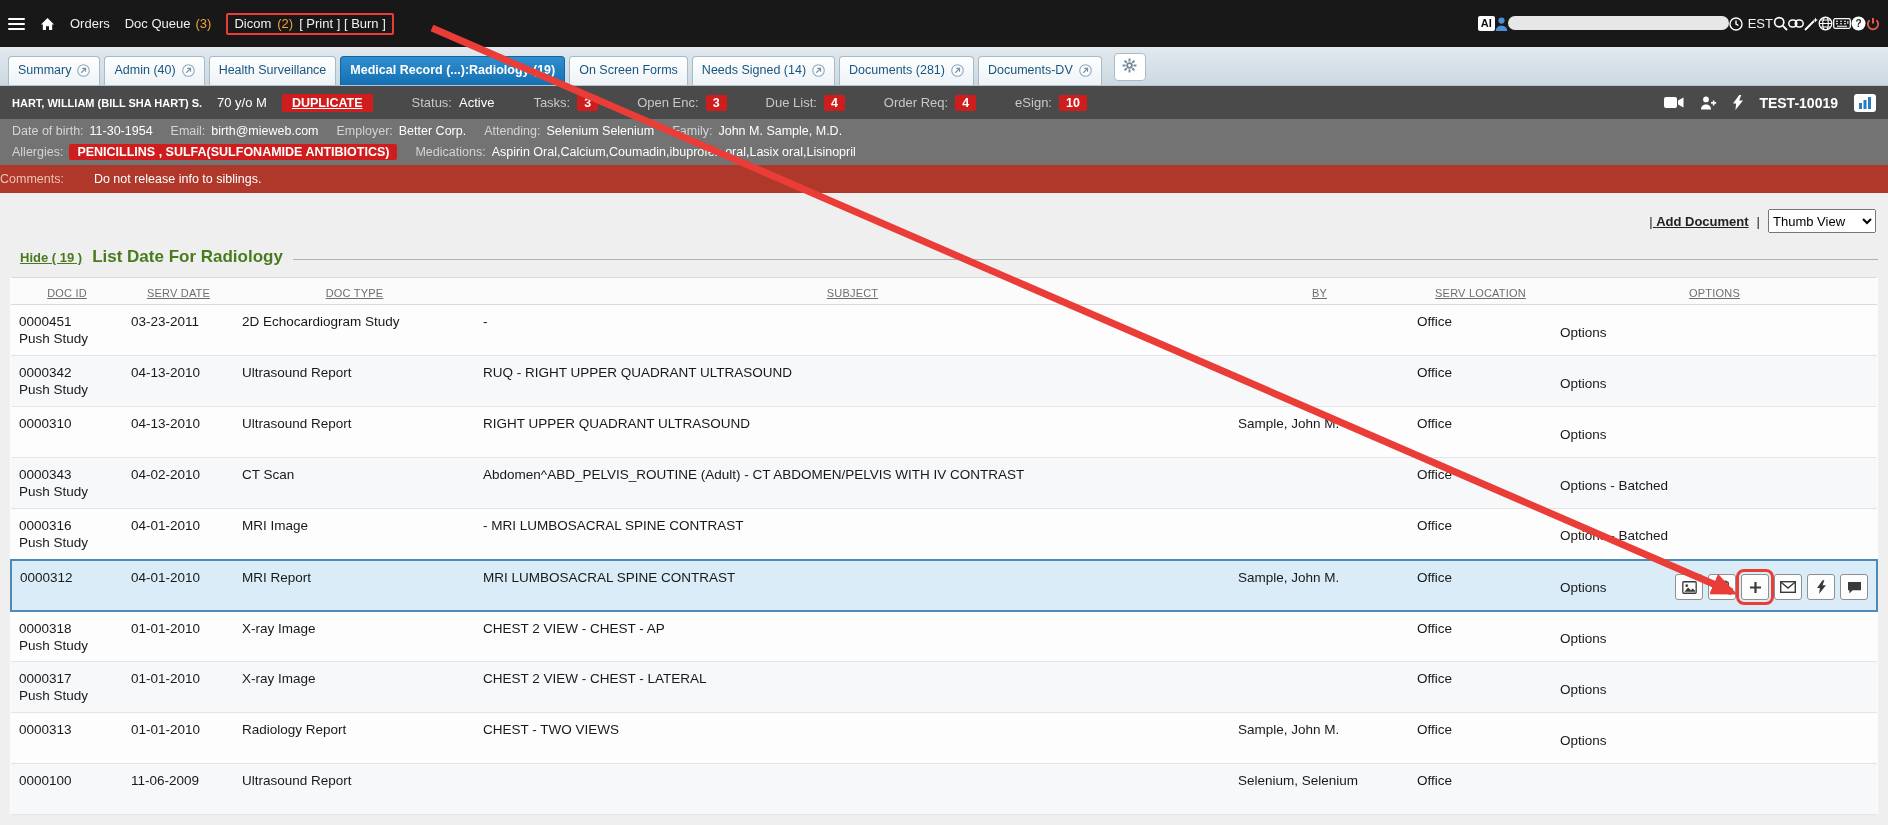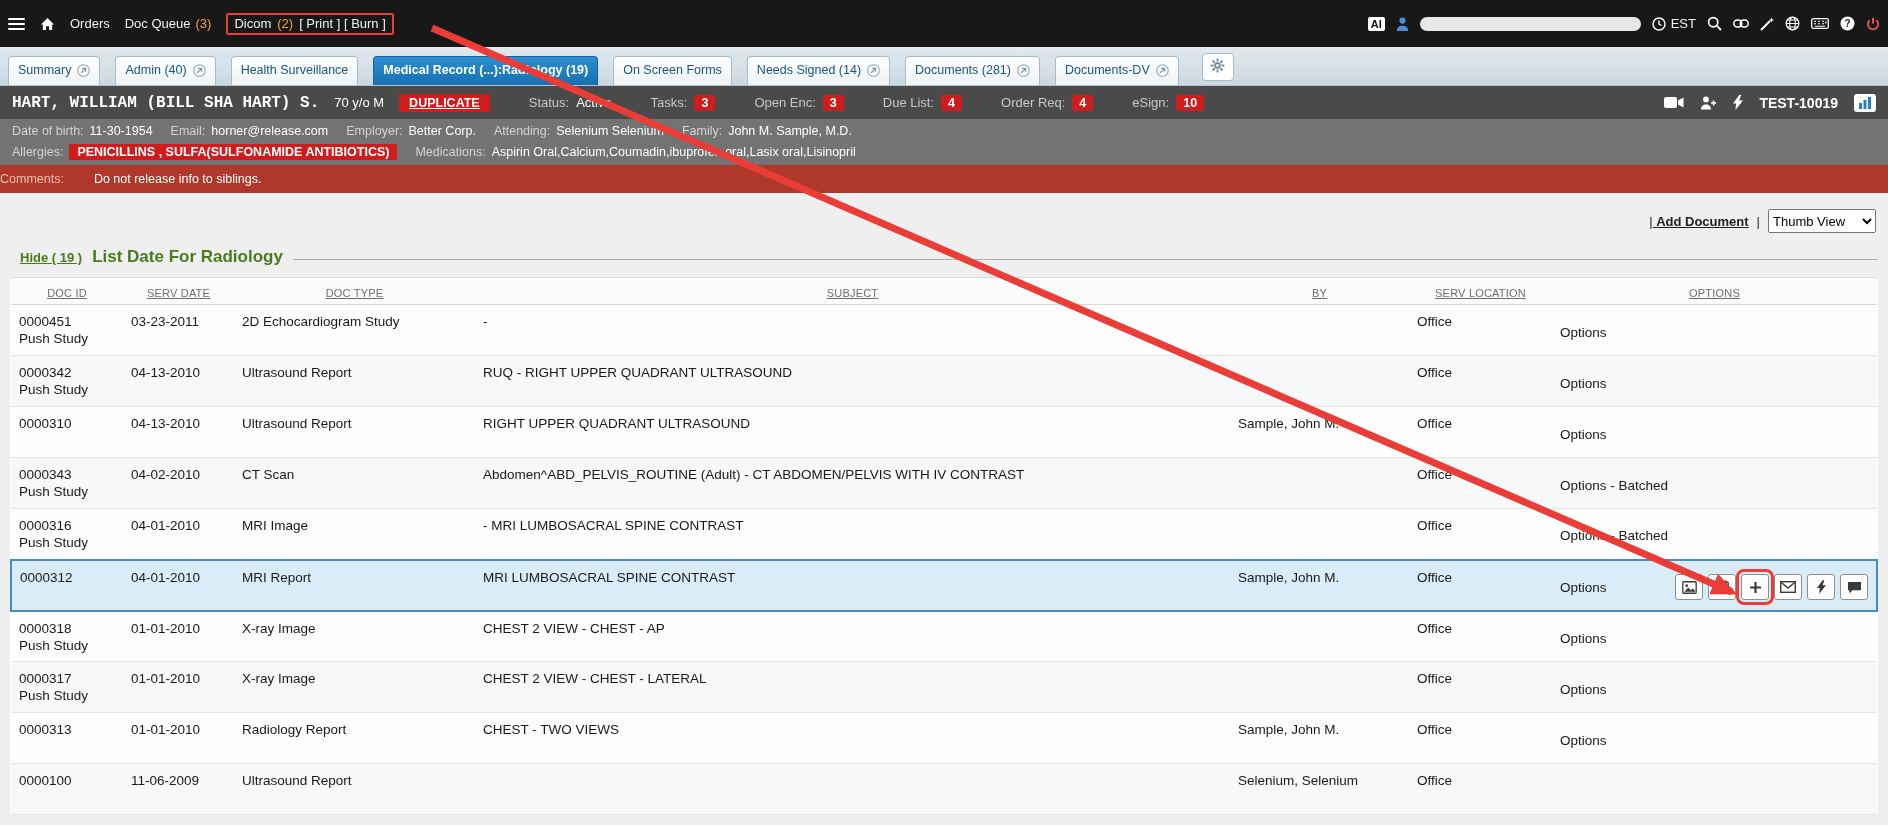--- a/index.html
+++ b/index.html
@@ -7,40 +7,40 @@
         font-family:"Liberation Sans",sans-serif;-webkit-font-smoothing:antialiased;}
 
   
   .topbar{height:27px;background:#181818;display:flex;align-items:center;padding:10px 8px;color:#f0f0f0;font-size:13px;}
   .topbar-left{display:flex;align-items:center;gap:15px;}
   .hamburger{width:17px;display:flex;flex-direction:column;gap:3px;cursor:pointer;}
   .hamburger span{height:2px;background:#fff;border-radius:1px;}
   .tb-item{cursor:pointer;white-space:nowrap;display:flex;gap:5px;align-items:center;}
   .count{color:#eda33c;}
   .dicom-chip{border:2px solid #ea3d38;border-radius:2px;padding:1px 6px 2px;display:flex;gap:6px;align-items:center;}
-  .topbar-right{margin-left:auto;display:flex;align-items:center;gap:11px;}
+  .topbar-right{margin-left:auto;display:flex;gap:0;}
   .ai-badge{background:#fff;color:#111;font-weight:bold;font-size:11px;padding:1px 3px;border-radius:2px;}
   .tb-search{width:205px;height:14px;background:#e7e7e7;border:none;border-radius:7px;outline:none;padding:0 8px;font-size:11px;}
   .est{display:flex;gap:5px;align-items:center;}
   .tb-icon{display:flex;align-items:center;cursor:pointer;}
 
   
   .tabbar{height:38px;background:linear-gradient(#e2e9ef,#ccd8e1);border-bottom:1px solid #b2c3cf;
-          display:flex;align-items:flex-end;padding:0 0 0 8px;gap:15px;}
+          display:flex;align-items:flex-end;padding:0 0 0 8px;gap:4px;}
   .tab{display:flex;align-items:center;gap:6px;background:linear-gradient(#ffffff,#eef3f6);
        border:1px solid #a6bcca;border-bottom:none;border-radius:4px 4px 0 0;padding:6px 9px 8px;
        font-size:12.5px;color:#185681;cursor:pointer;white-space:nowrap;}
   .tab.active{background:linear-gradient(#2f8ecf,#1470b2);color:#fff;font-weight:bold;border-color:#12659f;}
   .popout{display:flex;align-items:center;}
   .gear-btn{margin:0 0 4px 8px;background:#fff;border:1px solid #a6bcca;border-radius:4px;width:30px;height:26px;
             display:flex;align-items:center;justify-content:center;cursor:pointer;}
 
   
   .banner{height:33px;background:#4a4a4a;display:flex;align-items:center;gap:15px;padding:0 12px;color:#fff;font-size:13px;}
-  .p-name{font-weight:bold;font-size:16px;white-space:nowrap;font-family:Liberation Mono, monospace;}
+  .p-name{font-weight:bold;font-size:11px;white-space:nowrap;}
   .dup{background:#cf1d1d;font-weight:bold;text-decoration:underline;padding:2px 10px;font-size:12.5px;cursor:pointer;}
   .lab{color:#c8c8c8;white-space:nowrap;margin-left:24px;}
   .badge{background:#cf1d1d;color:#fff;font-weight:bold;padding:1px 7px;border-radius:2px;font-size:12.5px;}
   .pair{display:flex;gap:7px;align-items:center;}
   .banner-right{margin-left:auto;display:flex;align-items:center;gap:16px;}
   .chart-id{font-weight:bold;font-size:14px;}
   .chartbox{background:#fff;border-radius:3px;width:22px;height:18px;display:flex;align-items:center;justify-content:center;cursor:pointer;}
   .b-icon{display:flex;align-items:center;cursor:pointer;}
 
   
@@ -319,21 +319,21 @@
   </div>
 
   <div class="demo">
     <div class="demo-row">
       <span class="field">
         <span class="dlab">Date of birth:</span>
         <span>11-30-1954</span>
       </span>
       <span class="field">
         <span class="dlab">Email:</span>
-        <span>horner@release.com</span>
+        <span>birth@mieweb.com</span>
       </span>
       <span class="field">
         <span class="dlab">Employer:</span>
         <span>Better Corp.</span>
       </span>
       <span class="field">
         <span class="dlab">Attending:</span>
         <span>Selenium Selenium</span>
       </span>
       <span class="field">

